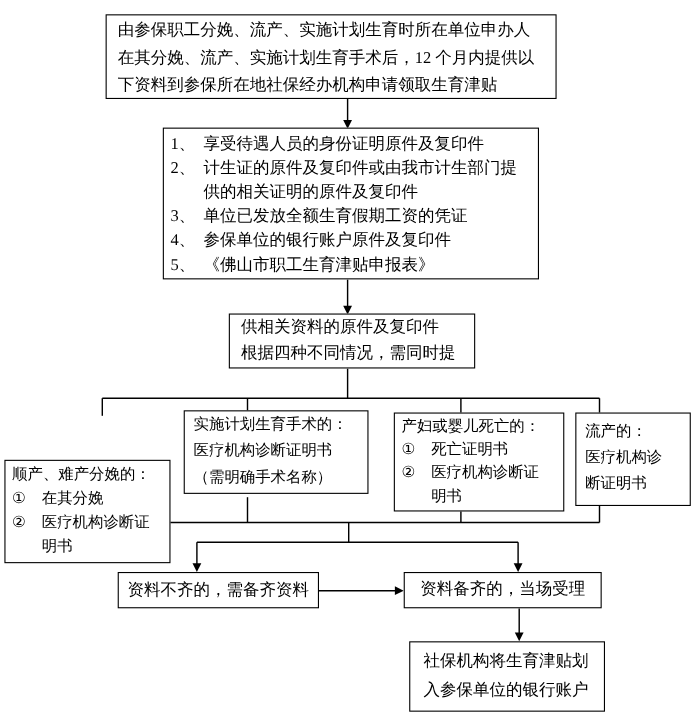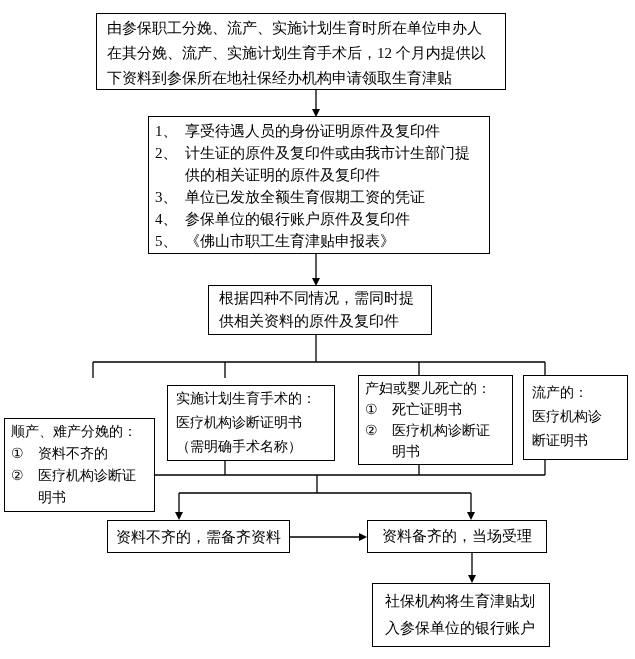--- a/index.html
+++ b/index.html
@@ -22,21 +22,21 @@
   }
   .ln { white-space:nowrap; }
   .row { display:flex; white-space:nowrap; }
   .num { flex:none; width:30px; }
   
   .b-start   { left:96px;  top:13px;  width:410px; height:77px;  line-height:25px; }
   .b-list    { left:148px; top:116px; width:342px; height:138px; line-height:22px; padding:3px 6px; }
   .b-note    { left:208px; top:285px; width:224px; height:50px;  line-height:23px; padding:1px 10px; }
   .b-case    { font-size:14px; padding:2px 6px; }
   .b-birth   { left:4px;   top:377px; width:151px; height:94px; line-height:22px;margin-top:41px; }
-  .b-surgery { left:167px; top:385px; width:168px; height:76px; line-height:24px; padding:1px 8px; }
+  .b-surgery { left:167px; top:373px; width:168px; height:76px; line-height:24px; padding:1px 8px; }
   .b-death   { left:358px; top:375px; width:155px; height:90px; line-height:21px; }
   .b-misc    { left:523px; top:375px; width:105px; height:85px; line-height:24px; padding:5px 8px; }
   .b-case .num { width:27px; }
   .b-incomplete { left:107px; top:520px; width:183px; height:33px;
                   display:flex; align-items:flex-end; justify-content:center; }
   .b-complete   { left:367px; top:520px; width:180px; height:33px;
                   display:flex; align-items:center; justify-content:center; }
   .b-payment    { left:372px; top:583px; width:178px; height:64px; line-height:27px; padding:4px 12px; }
 </style>
 </head>
@@ -115,29 +115,29 @@
       <span class="num">4、</span>
       <span class="txt">参保单位的银行账户原件及复印件</span>
     </div>
     <div class="row">
       <span class="num">5、</span>
       <span class="txt">《佛山市职工生育津贴申报表》</span>
     </div>
   </div>
 
   <div class="box b-note">
+    <div class="ln">供相关资料的原件及复印件</div>
     <div class="ln">根据四种不同情况，需同时提</div>
-    <div class="ln">供相关资料的原件及复印件</div>
   </div>
 
   <div class="box b-case b-birth">
     <div class="ln">顺产、难产分娩的：</div>
     <div class="row">
       <span class="num">①</span>
-      <span class="txt">资料不齐的</span>
+      <span class="txt">在其分娩</span>
     </div>
     <div class="row">
       <span class="num">②</span>
       <span class="txt">医疗机构诊断证</span>
     </div>
     <div class="row">
       <span class="num"></span>
       <span class="txt">明书</span>
     </div>
   </div>

